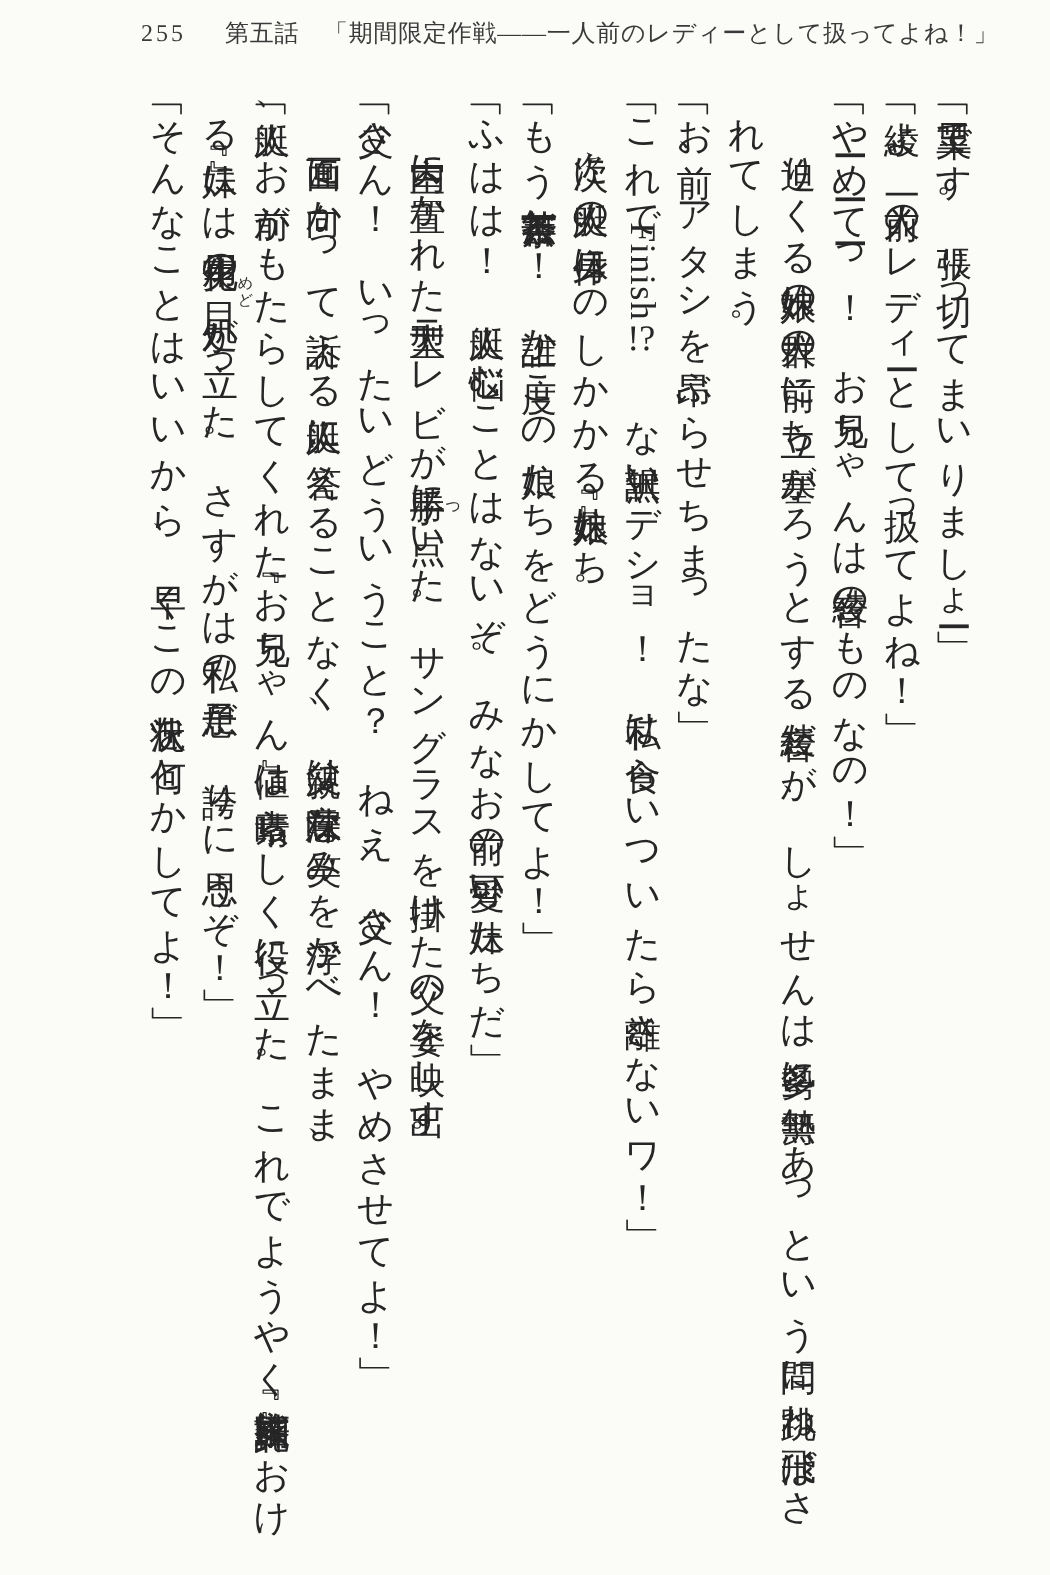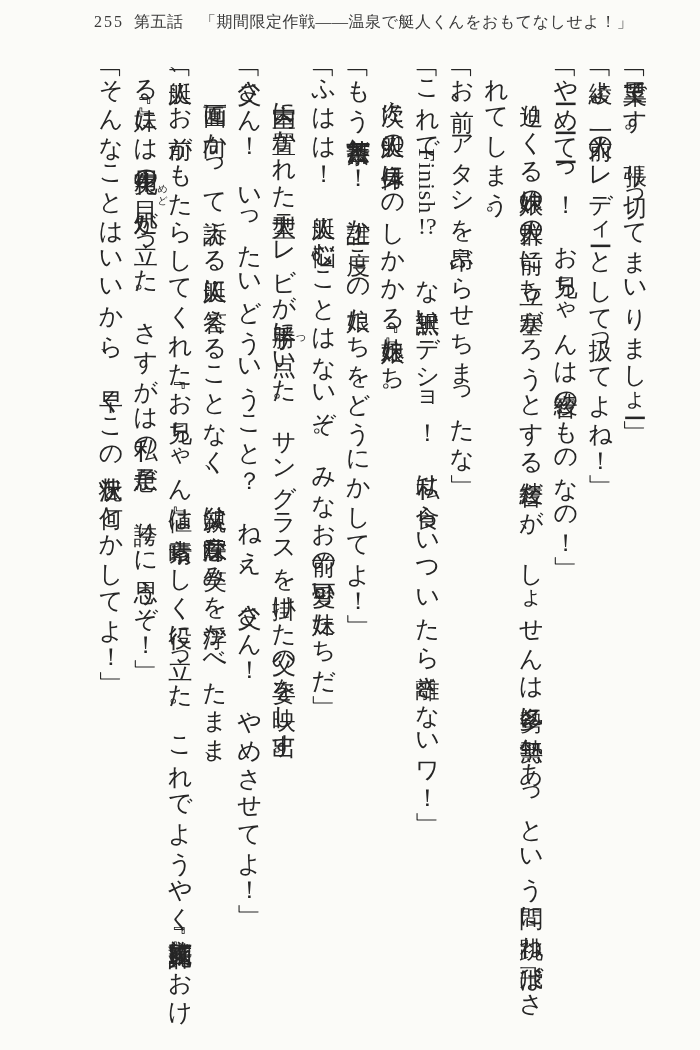--- a/index.html
+++ b/index.html
@@ -18,21 +18,21 @@
   .header{
     position:absolute;
     top:12px;left:94px;
     font-size:16px;
     letter-spacing:0.5px;
     color:#3a3a3a;
     white-space:nowrap;
   }
   .header .pagenum{
     display:inline-block;
-    margin-right:10px;
+    margin-right:26px;
     letter-spacing:2px;
   }
   
   .text-body{
     position:absolute;
     top:62px;
     right:48px;
     width:592px;
     height:951px;
     writing-mode:vertical-rl;
@@ -58,21 +58,21 @@
     text-combine-upright:all;
     -webkit-text-combine:horizontal;
   }
 </style>
 </head>
 <body>
 
 <div class="page">
 
   <div class="header">
-    <span class="pagenum">255</span><span class="chapter">第五話　「期間限定作戦——温泉で艇人くんをおもてなしせよ！」</span>
+    <span class="pagenum">255</span><span class="chapter">第五話　「期間限定作戦——一人前のレディーとして扱ってよね！」</span>
   </div>
 
   <div class="text-body">
     <p class="jp" data-pidx="0">「里菜です。張り切ってまいりましょー」</p>
     <p class="jp" data-pidx="1">「綾よ。一人前のレディーとして扱ってよね！」</p>
     <p class="jp" data-pidx="2">「やーめーてーっ！　お兄ちゃんは綾音のものなの！」</p>
     <p class="jp indent" data-pidx="3">迫りくる妹娘の大群の前に立ち塞がろうとする綾音だが、しょせんは多勢に無勢、あっという間に跳ね飛ばされてしまう。</p>
     <p class="jp" data-pidx="4">「お前、アタシを昂ぶらせちまったな」</p>
     <p class="jp" data-pidx="5">「これでFinish<span class="tcy">!?</span>　な訳無いデショ！　私は食らいついたら離さないワ！」</p>
     <p class="jp indent" data-pidx="6">次々に艇人の身体にのしかかる『妹娘』たち。</p>

